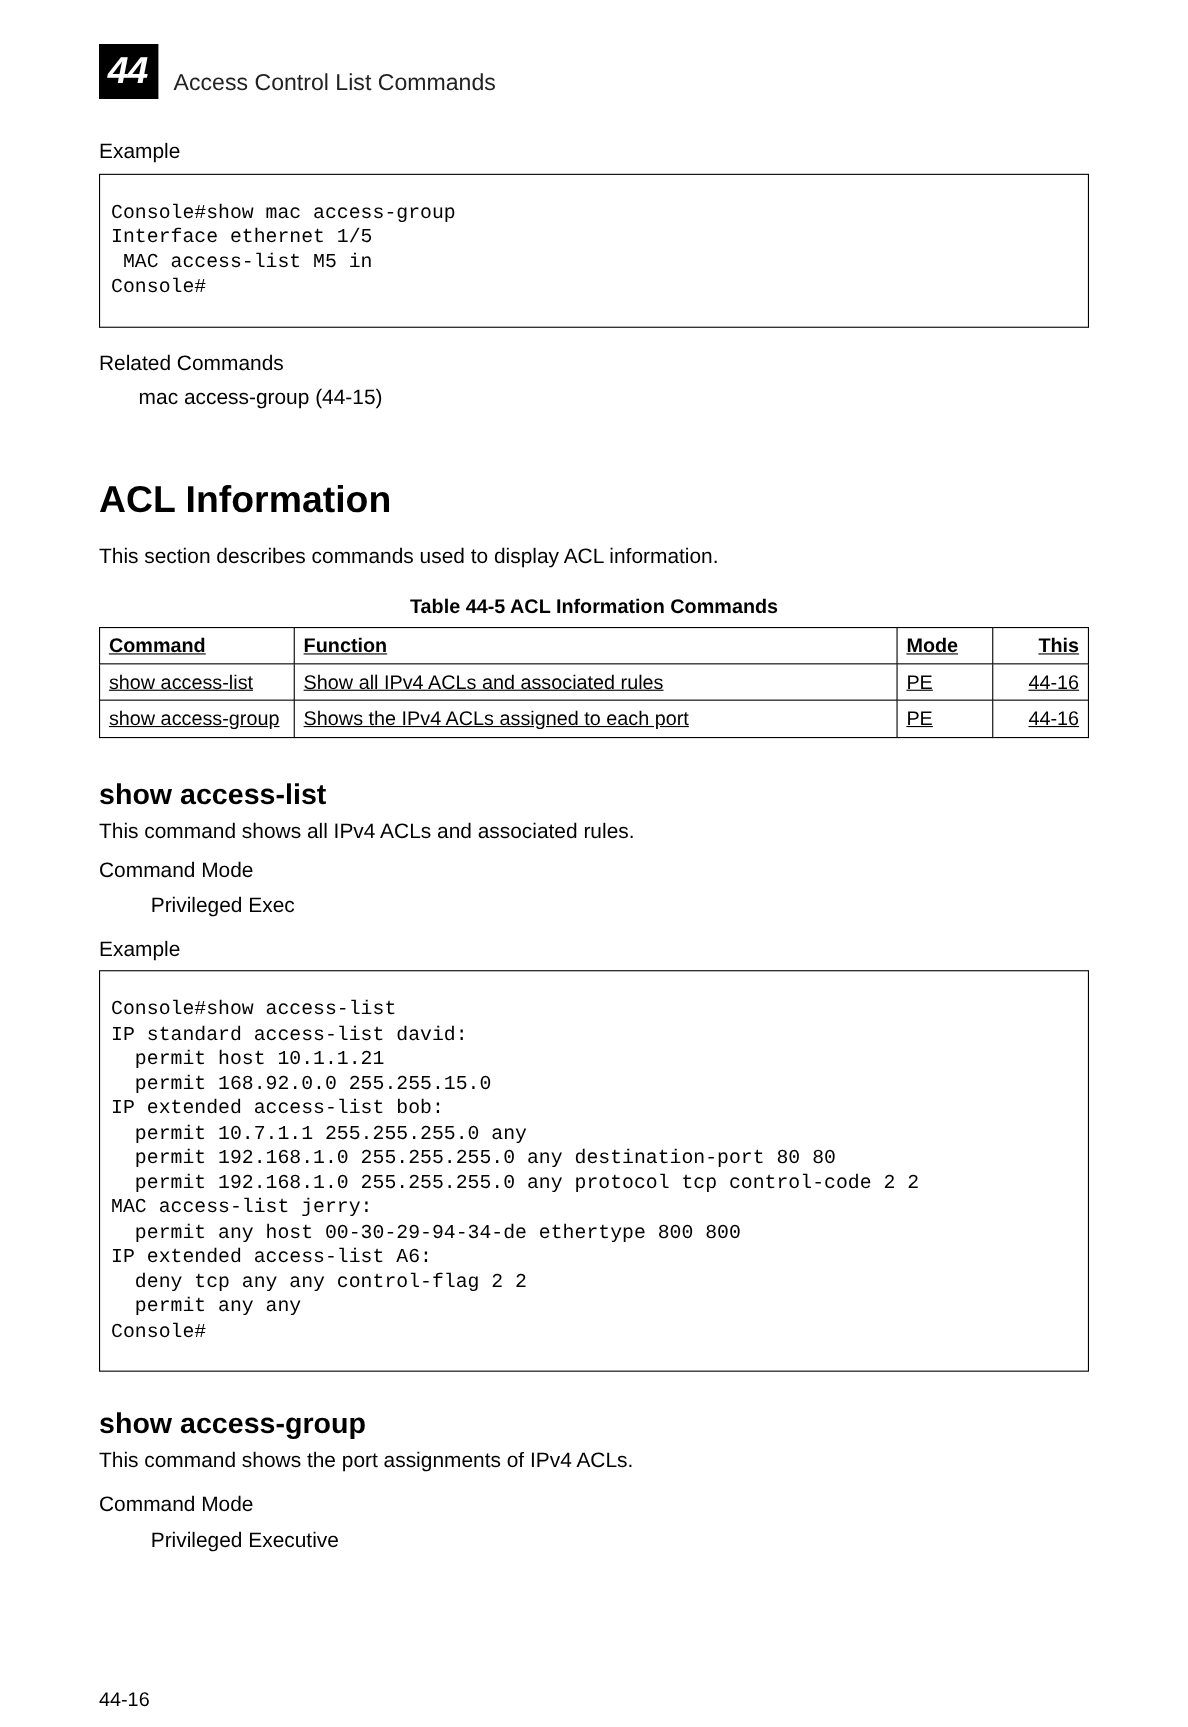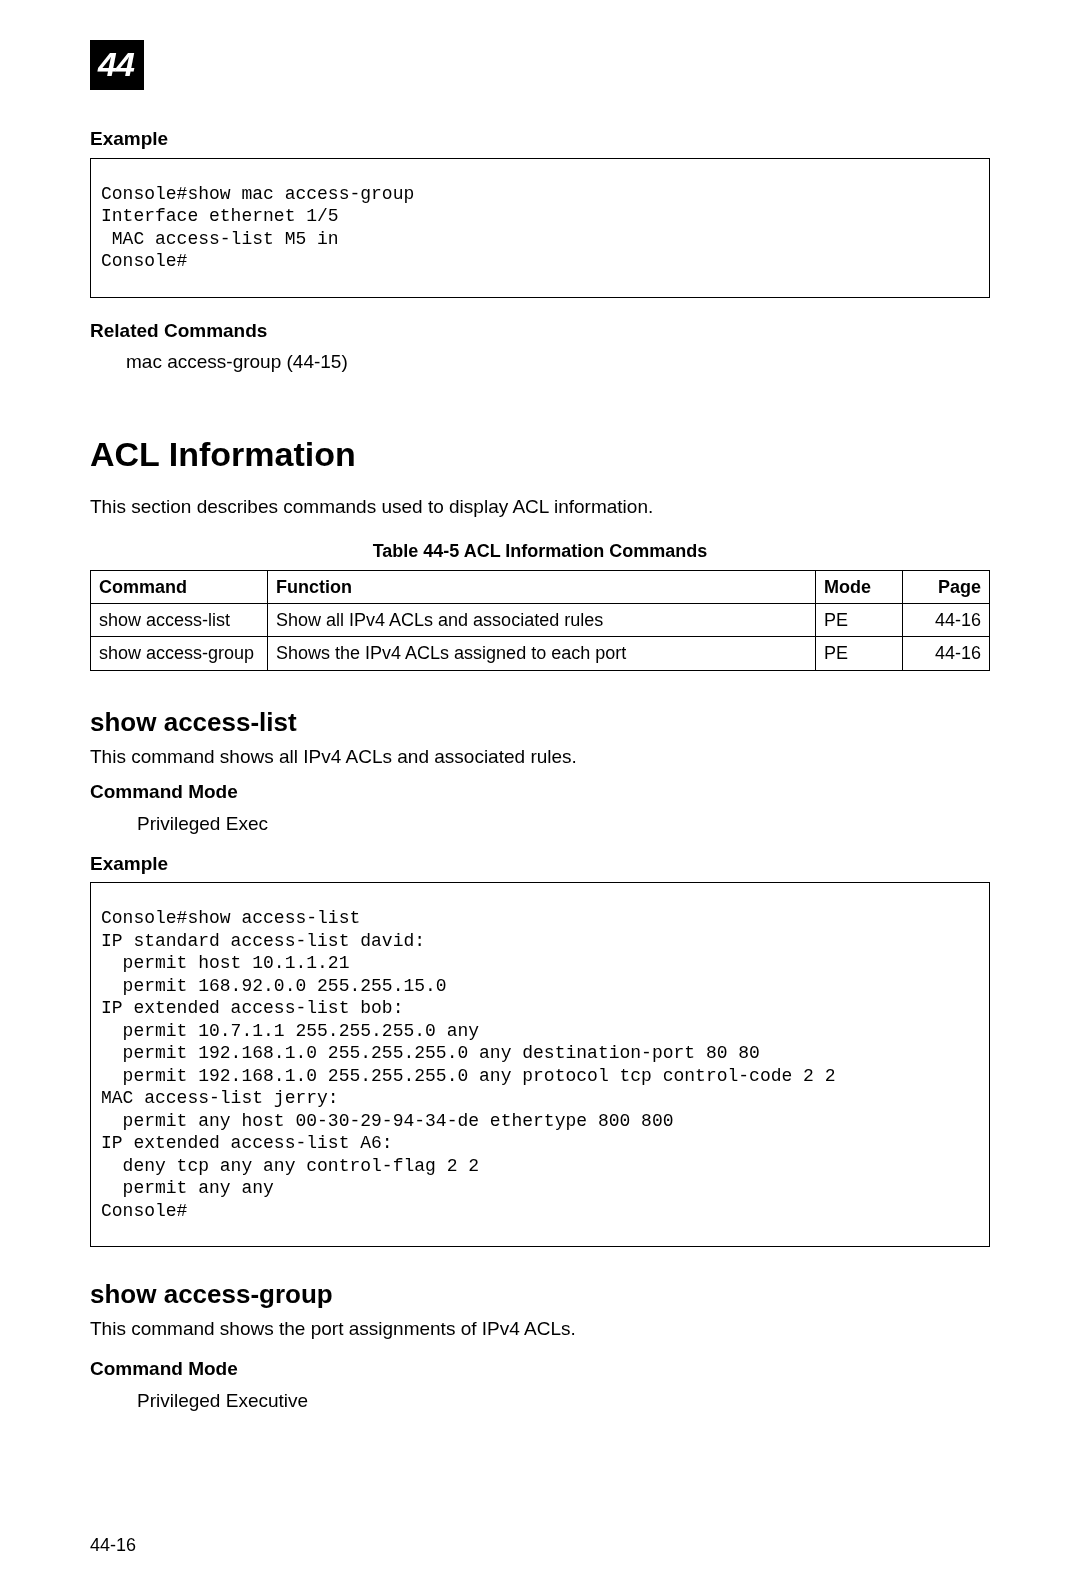--- a/index.html
+++ b/index.html
@@ -27,21 +27,21 @@
     font-size: 34px;
     padding: 2px 10px 2px 8px;
     letter-spacing: -1px;
     font-family: Arial, sans-serif;
   }
   .header-title {
     font-size: 21px;
     color: #222;
   }
   .section-label {
-    font-weight: bold;
+    font-weight: normal;
     font-size: 19px;
     margin-top: 10px;
     margin-bottom: 6px;
   }
   .codebox {
     border: 1px solid #000;
     padding: 24px 10px;
     font-family: "Courier New", Courier, monospace;
     font-size: 18px;
     white-space: pre;
@@ -72,20 +72,21 @@
     border-collapse: collapse;
     width: 100%;
     margin-bottom: 34px;
   }
   table.cmd-table th, table.cmd-table td {
     border: 1px solid #000;
     padding: 4px 8px;
     font-size: 18px;
     text-align: left;
     vertical-align: top;
+    text-decoration: underline;
   }
   table.cmd-table th {
     font-weight: bold;
   }
   table.cmd-table th.page, table.cmd-table td.page {
     text-align: right;
   }
   h2.sub-title {
     font-size: 26px;
     font-weight: bold;
@@ -99,20 +100,21 @@
   .page-number {
     font-size: 18px;
     margin-top: 120px;
   }
 </style>
 </head>
 <body>
 
 <div class="header-row">
   <div class="chapter-badge">44</div>
+  <div class="header-title">Access Control List Commands</div>
 </div>
 
 <div class="section-label">Example</div>
 <div class="codebox">Console#show mac access-group
 Interface ethernet 1/5
  MAC access-list M5 in
 Console#</div>
 
 <div class="section-label">Related Commands</div>
 <div class="related-text">mac access-group (44-15)</div>
@@ -120,21 +122,21 @@
 <h1 class="section-title">ACL Information</h1>
 <div class="body-text">This section describes commands used to display ACL information.</div>
 
 <div class="table-caption">Table 44-5   ACL Information Commands</div>
 <table class="cmd-table">
   <thead>
     <tr>
       <th style="width:160px;">Command</th>
       <th>Function</th>
       <th style="width:70px;">Mode</th>
-      <th class="page" style="width:70px;">Page</th>
+      <th class="page" style="width:70px;">This</th>
     </tr>
   </thead>
   <tbody>
     <tr>
       <td>show access-list</td>
       <td>Show all IPv4 ACLs and associated rules</td>
       <td>PE</td>
       <td class="page">44-16</td>
     </tr>
     <tr>

